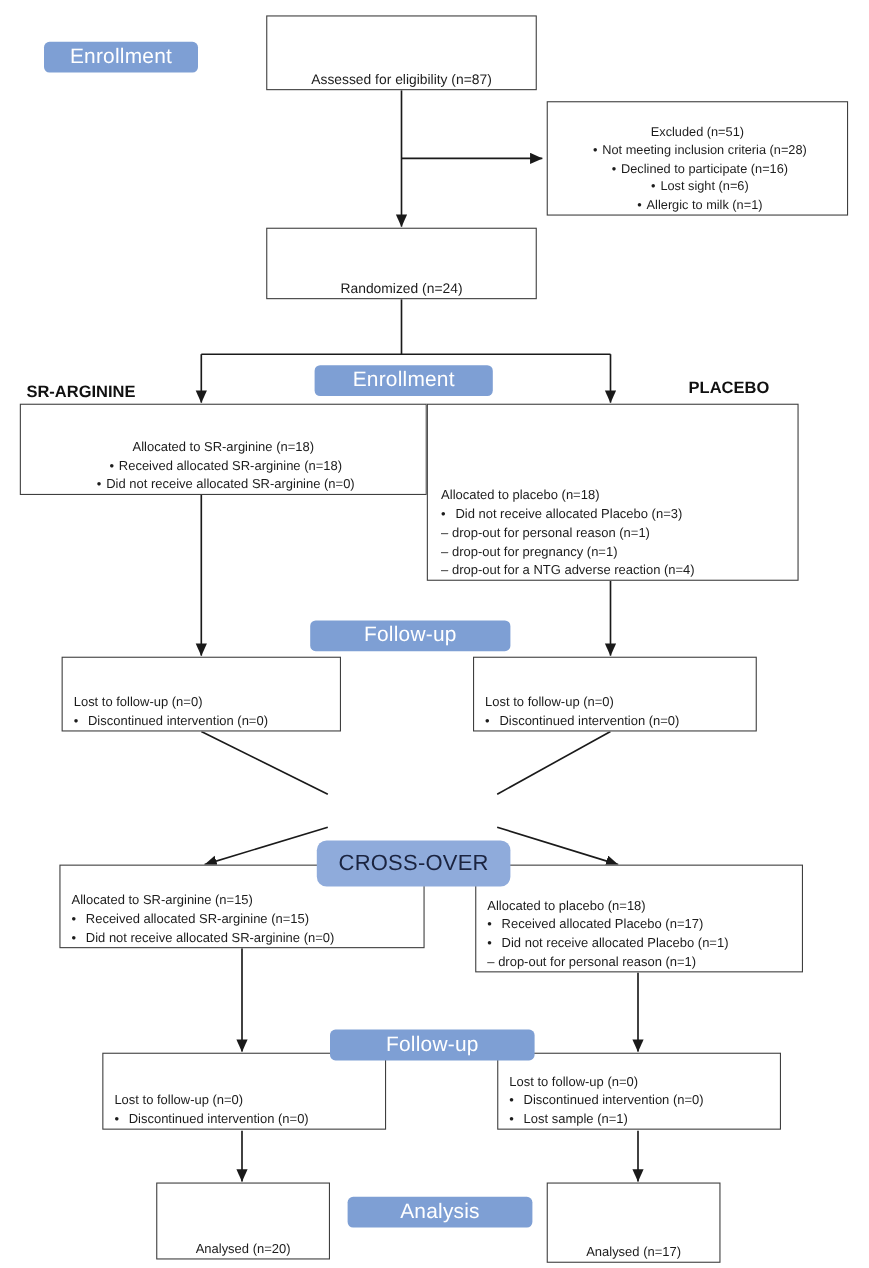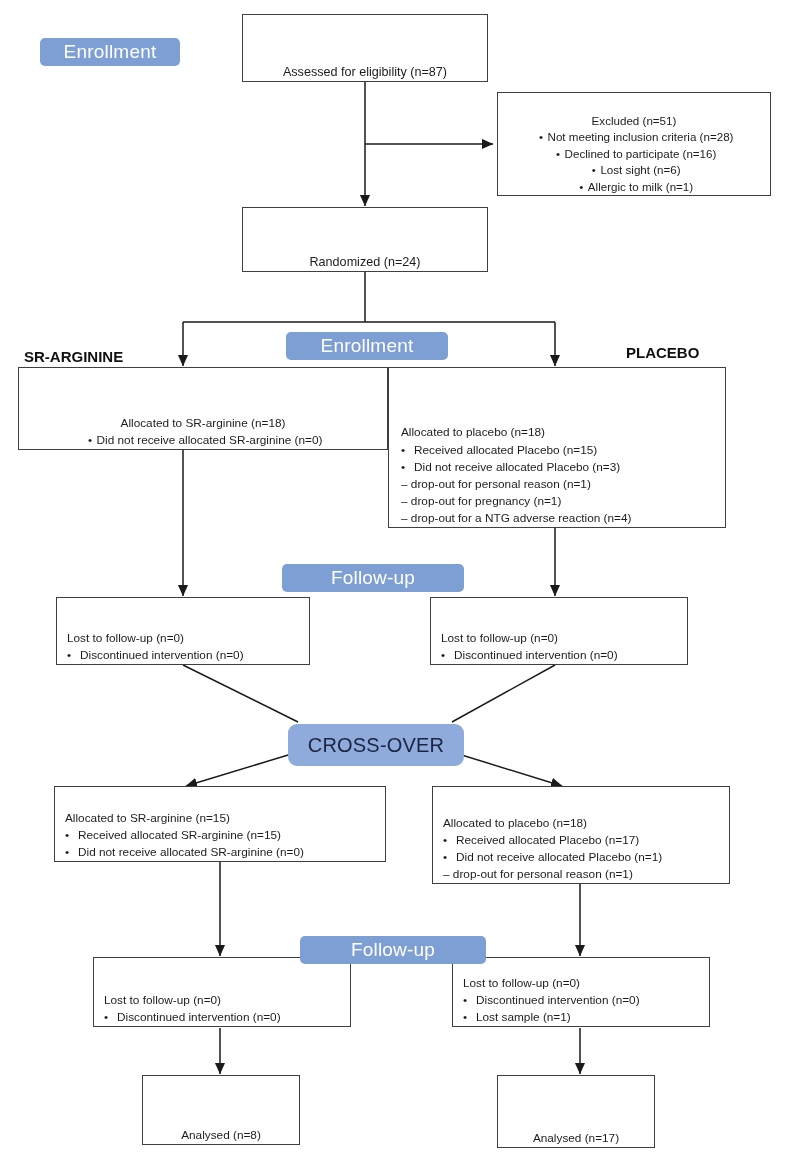--- a/index.html
+++ b/index.html
@@ -136,28 +136,31 @@
   </div>
 
   <div class="badge" style="left:286px; top:308px; width:162px; height:28px;">
     <span>Enrollment</span>
   </div>
 
   <div class="badge" style="left:282px; top:540px; width:182px; height:28px;">
     <span>Follow-up</span>
   </div>
 
-  <div class="badge dark-text" style="left:288px; top:700px; width:176px; height:42px;">
+  <div class="badge dark-text" style="left:288px; top:740px; width:176px; height:42px;">
     <span>CROSS-OVER</span>
   </div>
 
   <div class="badge" style="left:300px; top:912px; width:186px; height:28px;">
     <span>Follow-up</span>
   </div>
 
+  <div class="badge" style="left:316px; top:1064px; width:168px; height:28px;">
+    <span>Analysis</span>
+  </div>
 
   <div class="grouplabel" style="left:24px; top:348px;">SR-ARGININE</div>
   <div class="grouplabel" style="left:626px; top:344px;">PLACEBO</div>
 
   <div class="node center-text pad-lr" style="left:242px; top:14px; width:246px; height:68px;">
     <span class="line">Assessed for eligibility (n=87)</span>
   </div>
 
   <div class="node center-text pad-lr" style="left:497px; top:92px; width:274px; height:104px; font-size:11.6px; line-height:1.42;">
     <span class="line">Excluded (n=51)</span>
@@ -166,26 +169,26 @@
     <span class="bullet-line"><span class="bul">•</span><span>Lost sight (n=6)</span></span>
     <span class="bullet-line"><span class="bul">•</span><span>Allergic to milk (n=1)</span></span>
   </div>
 
   <div class="node center-text pad-lr" style="left:242px; top:207px; width:246px; height:65px;">
     <span class="line">Randomized (n=24)</span>
   </div>
 
   <div class="node center-text pad-lr" style="left:18px; top:367px; width:370px; height:83px; font-size:11.8px;">
     <span class="line">Allocated to SR-arginine (n=18)</span>
+    <span class="bullet-line"><span class="bul">•</span><span>Received allocated SR-arginine (n=18)</span></span>
     <span class="bullet-line"><span class="bul">•</span><span>Did not receive allocated SR-arginine (n=0)</span></span>
   </div>
 
   <div class="node pad-lr" style="left:388px; top:367px; width:338px; height:161px; font-size:11.8px; padding-left:12px;">
     <span class="heading-line">Allocated to placebo (n=18)</span>
-    <span class="bullet-line"><span class="bul">•</span><span>Received allocated Placebo (n=15)</span></span>
     <span class="bullet-line"><span class="bul">•</span><span>Did not receive allocated Placebo (n=3)</span></span>
     <span class="dash-line">– <span>drop-out for personal reason (n=1)</span></span>
     <span class="dash-line">– <span>drop-out for pregnancy (n=1)</span></span>
     <span class="dash-line">– <span>drop-out for a NTG adverse reaction (n=4)</span></span>
   </div>
 
   <div class="node pad-lr" style="left:56px; top:597px; width:254px; height:68px; font-size:11.8px; padding-left:10px;">
     <span class="heading-line">Lost to follow-up (n=0)</span>
     <span class="bullet-line"><span class="bul">•</span><span>Discontinued intervention (n=0)</span></span>
   </div>
@@ -213,20 +216,20 @@
     <span class="bullet-line"><span class="bul">•</span><span>Discontinued intervention (n=0)</span></span>
   </div>
 
   <div class="node pad-lr" style="left:452px; top:957px; width:258px; height:70px; font-size:11.8px; padding-left:10px;">
     <span class="heading-line">Lost to follow-up (n=0)</span>
     <span class="bullet-line"><span class="bul">•</span><span>Discontinued intervention (n=0)</span></span>
     <span class="bullet-line"><span class="bul">•</span><span>Lost sample (n=1)</span></span>
   </div>
 
   <div class="node center-text pad-lr" style="left:142px; top:1075px; width:158px; height:70px; font-size:11.8px;">
-    <span class="line">Analysed (n=8)</span>
+    <span class="line">Analysed (n=20)</span>
   </div>
 
   <div class="node center-text pad-lr" style="left:497px; top:1075px; width:158px; height:73px; font-size:11.8px;">
     <span class="line">Analysed (n=17)</span>
   </div>
 
 </div>
 
 </body></html>

